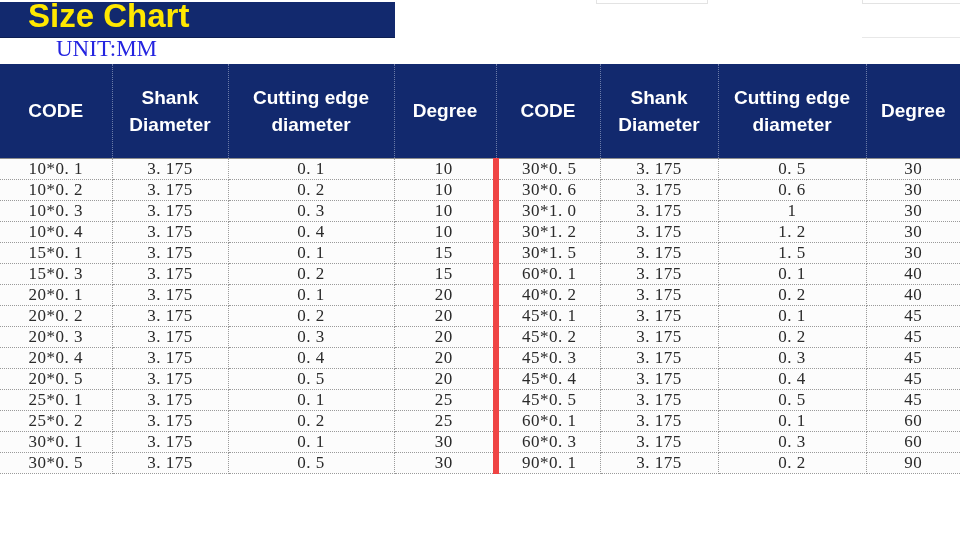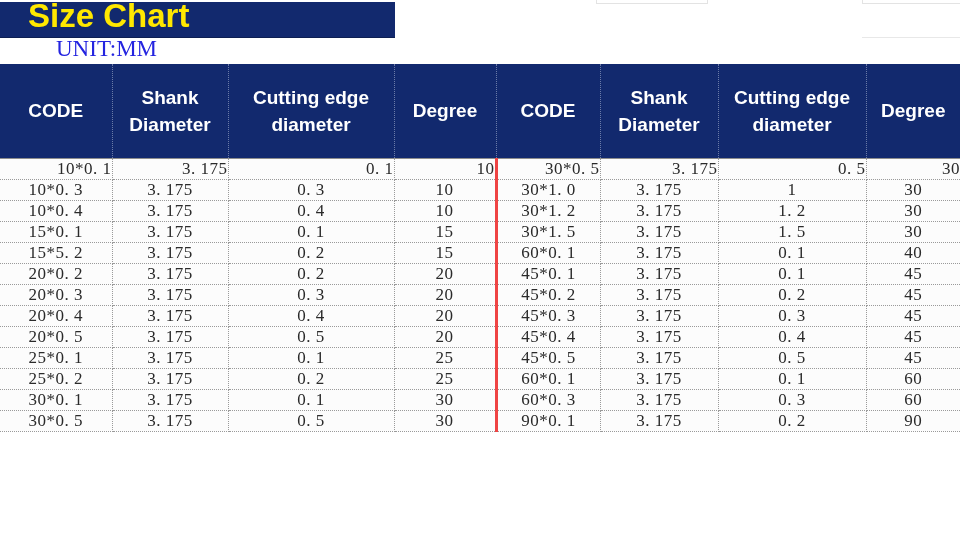--- a/index.html
+++ b/index.html
@@ -72,24 +72,24 @@
     vertical-align:middle;
     background:#fcfcfc;
     border-bottom:1px dotted #9a9a9a;
     border-right:1px dotted #9a9a9a;
     padding:0;
     letter-spacing:0.5px;
     white-space:nowrap;
     box-sizing:border-box;
   }
   table.size-chart tbody td.colsep{
-    border-right:3px solid #ef4444;
+    border-right:6px solid #ef4444;
   }
   table.size-chart tbody td:last-child{border-right:none;}
-  table.size-chart tbody tr:first-child td{border-top:1px solid #8d8d8d;text-align:right;}
+  table.size-chart tbody tr:first-child td{border-top:1px solid #8d8d8d;}
 </style>
 </head>
 <body>
 
 <div class="ghost-grid">
   <div class="ghost-cell gc1"></div>
   <div class="ghost-cell gc2"></div>
   <div class="ghost-line gl1"></div>
 </div>
 
@@ -125,20 +125,30 @@
         <td>10*0. 1</td>
         <td>3. 175</td>
         <td>0. 1</td>
         <td class="colsep">10</td>
         <td>30*0. 5</td>
         <td>3. 175</td>
         <td>0. 5</td>
         <td>30</td>
       </tr>
       <tr>
+        <td>10*0. 2</td>
+        <td>3. 175</td>
+        <td>0. 2</td>
+        <td class="colsep">10</td>
+        <td>30*0. 6</td>
+        <td>3. 175</td>
+        <td>0. 6</td>
+        <td>30</td>
+      </tr>
+      <tr>
         <td>10*0. 3</td>
         <td>3. 175</td>
         <td>0. 3</td>
         <td class="colsep">10</td>
         <td>30*1. 0</td>
         <td>3. 175</td>
         <td>1</td>
         <td>30</td>
       </tr>
       <tr>
@@ -155,30 +165,40 @@
         <td>15*0. 1</td>
         <td>3. 175</td>
         <td>0. 1</td>
         <td class="colsep">15</td>
         <td>30*1. 5</td>
         <td>3. 175</td>
         <td>1. 5</td>
         <td>30</td>
       </tr>
       <tr>
-        <td>15*5. 2</td>
+        <td>15*0. 3</td>
         <td>3. 175</td>
         <td>0. 2</td>
         <td class="colsep">15</td>
         <td>60*0. 1</td>
         <td>3. 175</td>
         <td>0. 1</td>
         <td>40</td>
       </tr>
       <tr>
+        <td>20*0. 1</td>
+        <td>3. 175</td>
+        <td>0. 1</td>
+        <td class="colsep">20</td>
+        <td>40*0. 2</td>
+        <td>3. 175</td>
+        <td>0. 2</td>
+        <td>40</td>
+      </tr>
+      <tr>
         <td>20*0. 2</td>
         <td>3. 175</td>
         <td>0. 2</td>
         <td class="colsep">20</td>
         <td>45*0. 1</td>
         <td>3. 175</td>
         <td>0. 1</td>
         <td>45</td>
       </tr>
       <tr>

